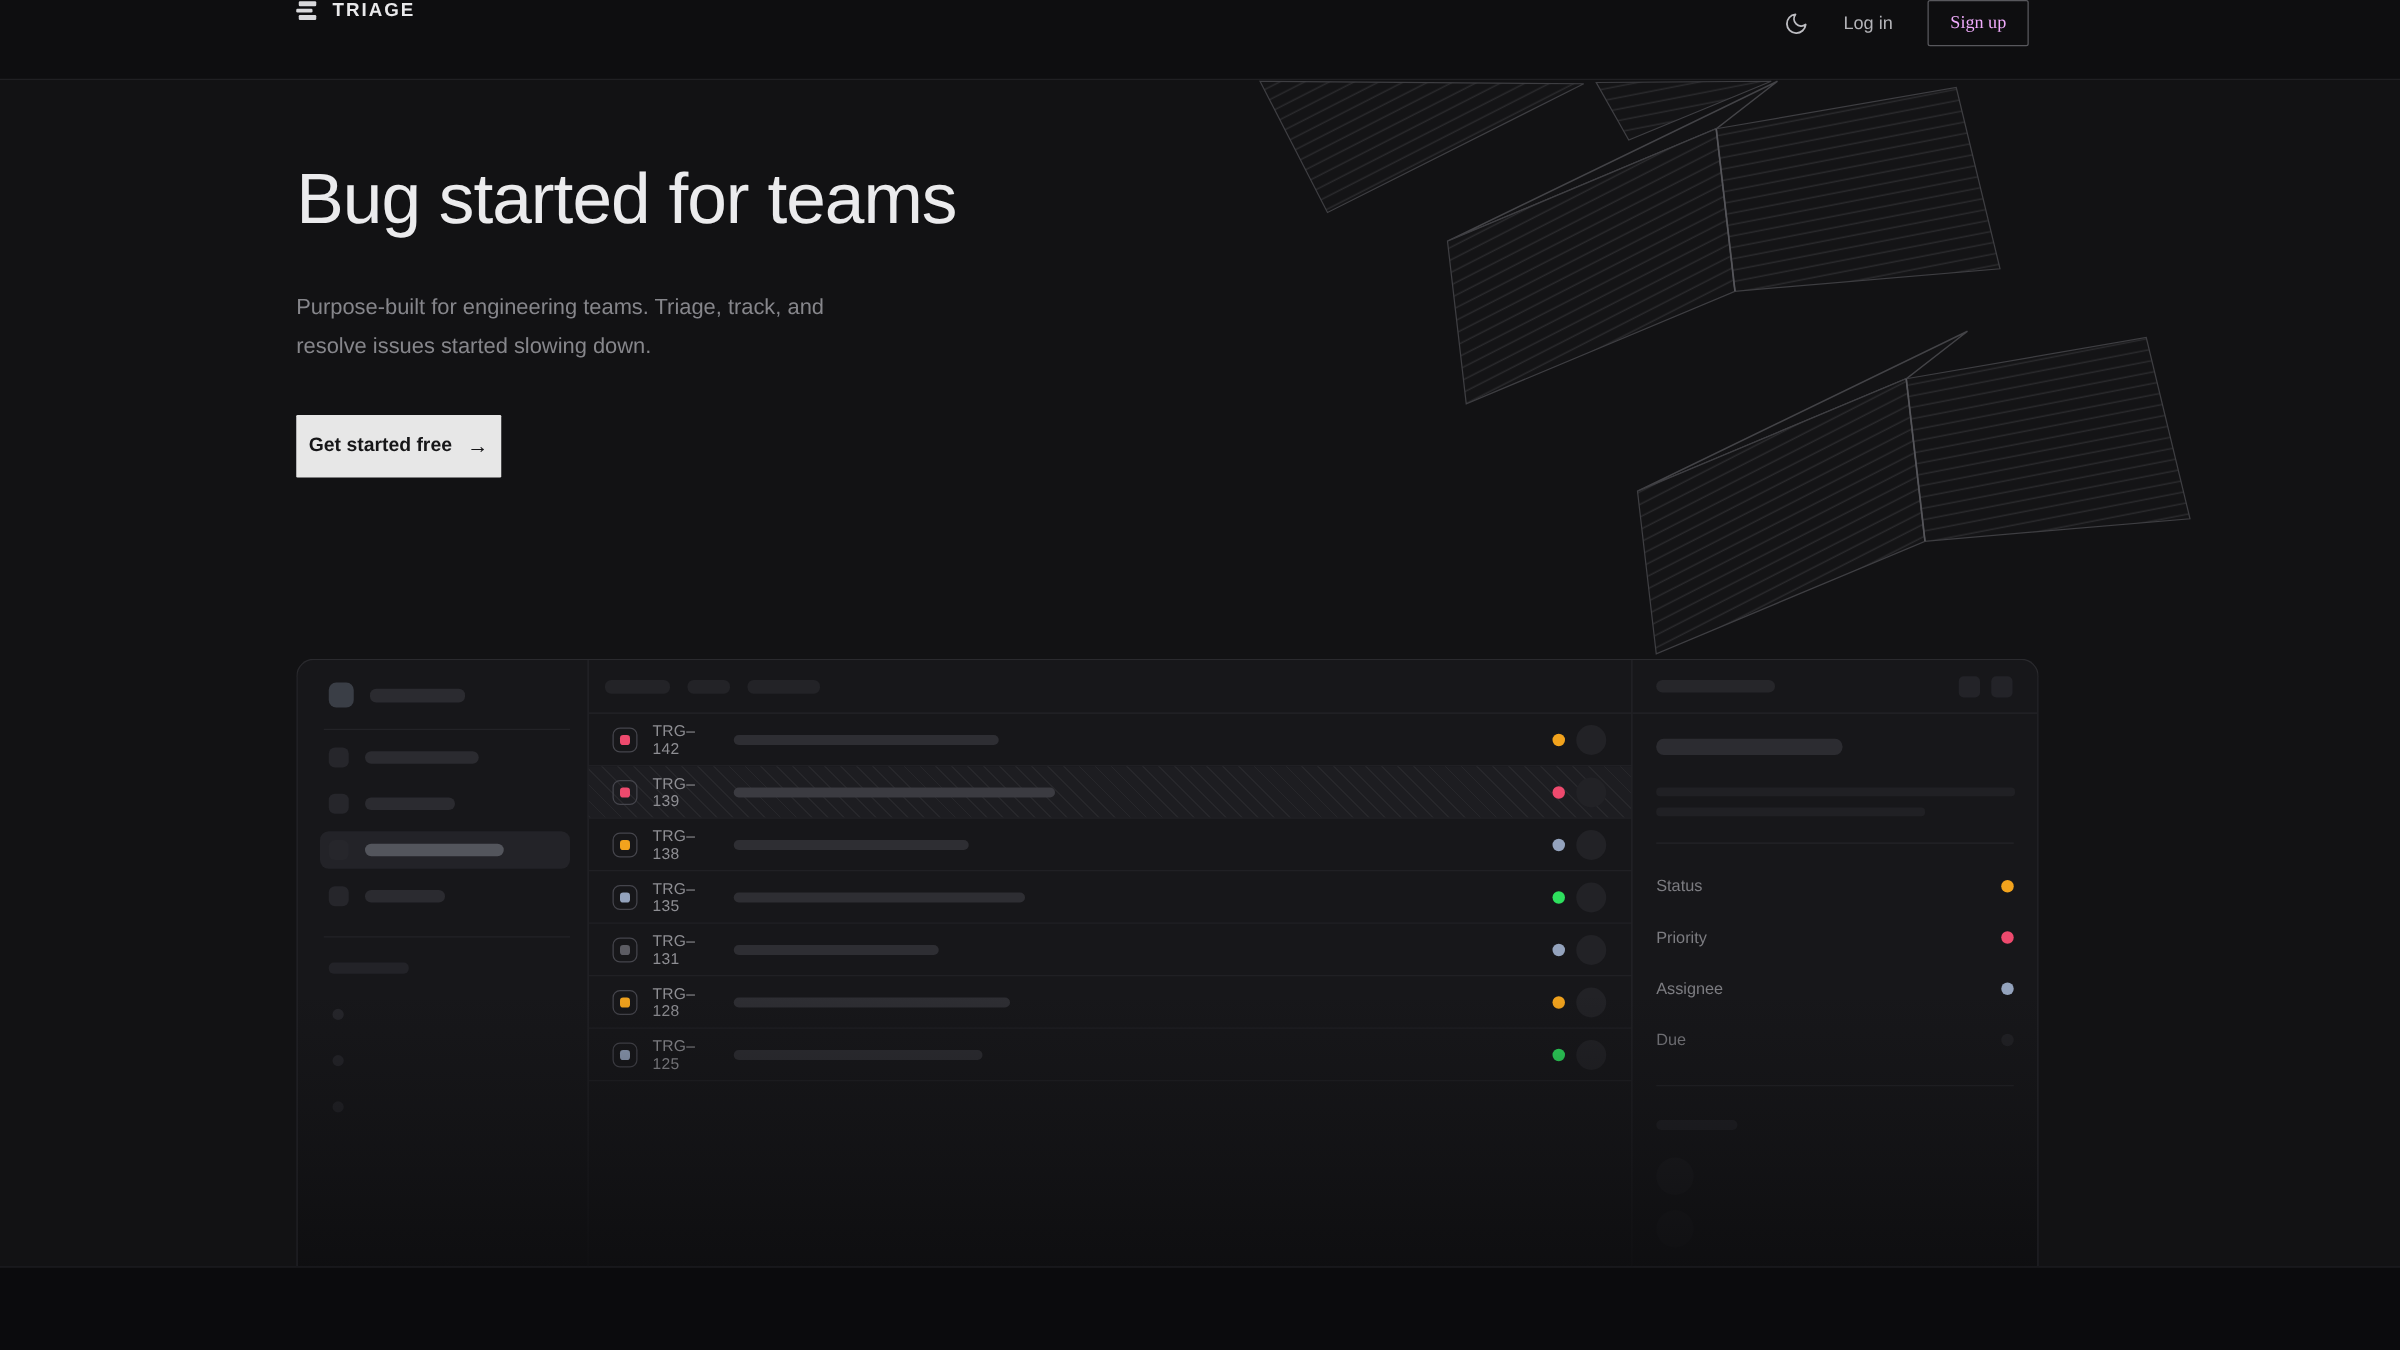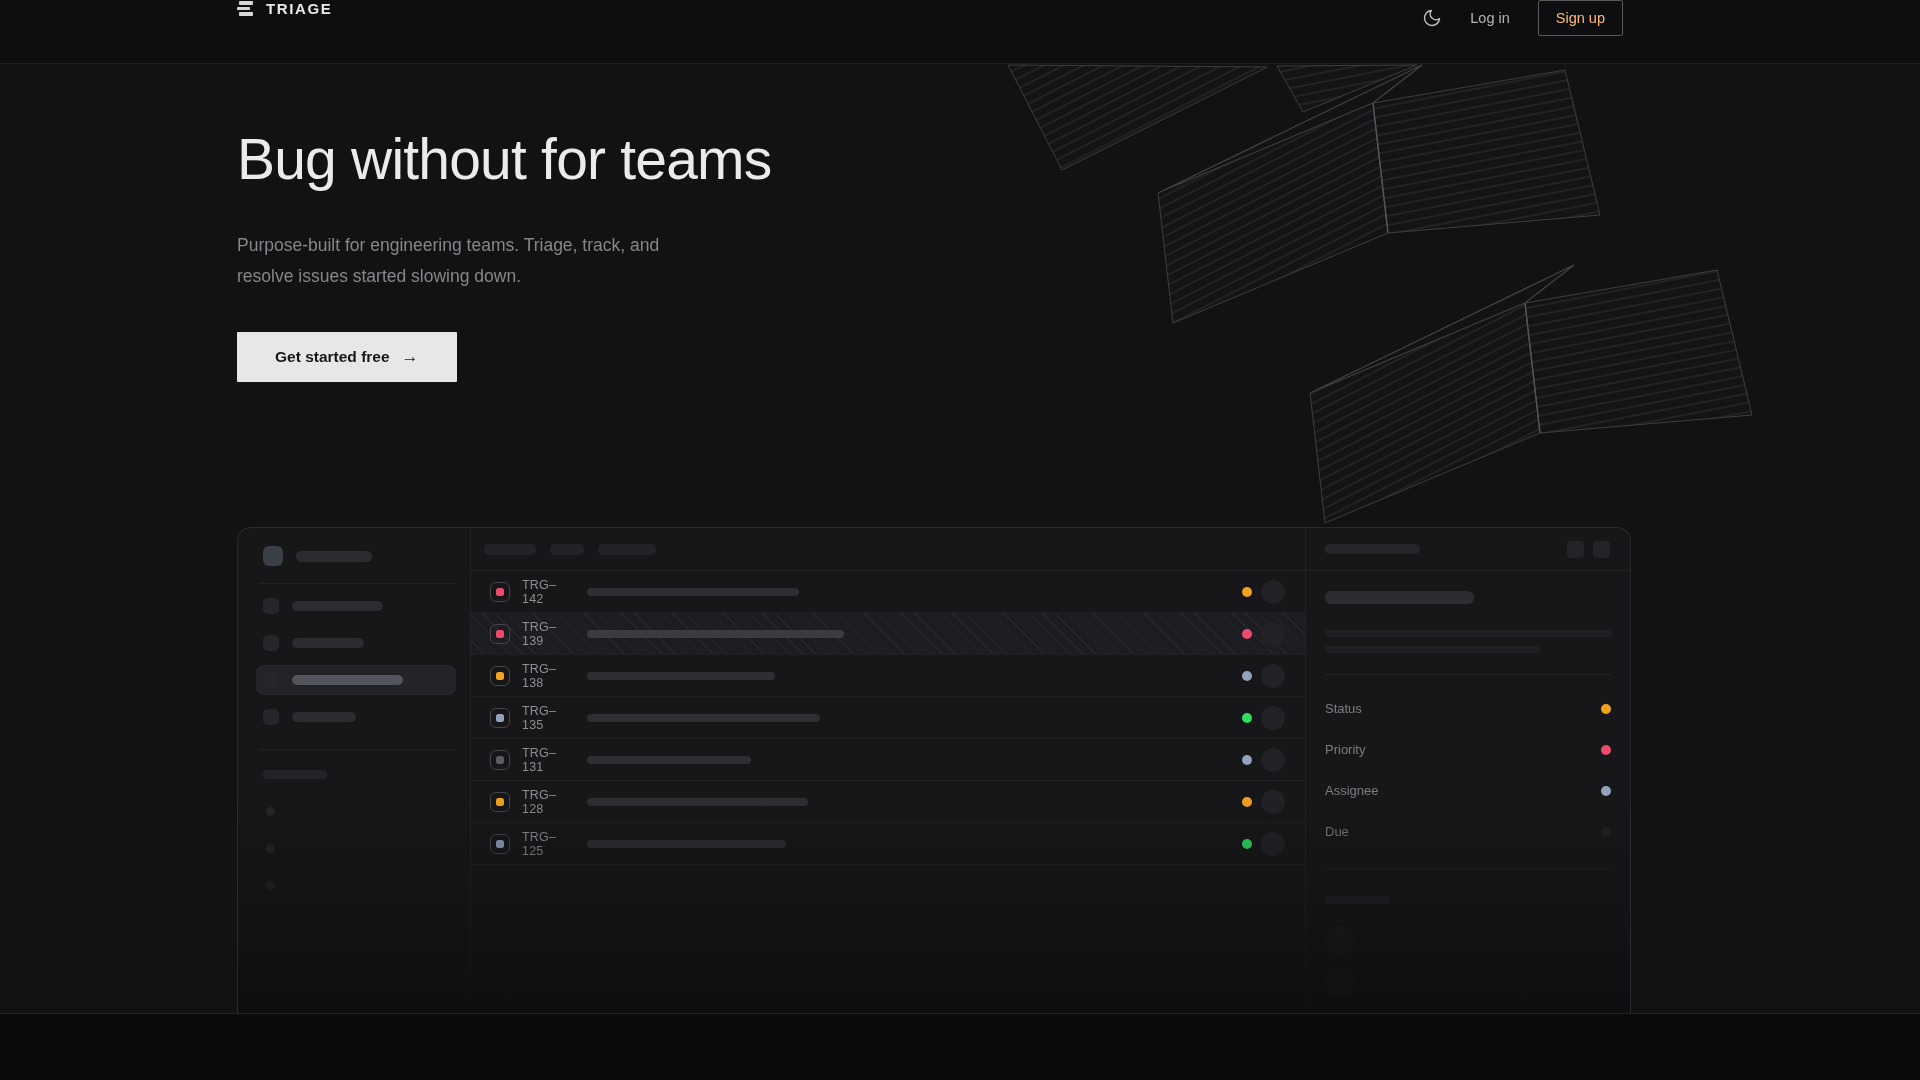--- a/index.html
+++ b/index.html
@@ -17,35 +17,35 @@
   .logo-bars i { display:block; height:3.5px; background:#d8d8db; border-radius:1px; }
   .logo-bars i:nth-child(1){ width:14px; margin-left:2px; }
   .logo-bars i:nth-child(2){ width:13px; margin-left:0; }
   .logo-bars i:nth-child(3){ width:14px; margin-left:2px; }
   .brand { font-size:15px; font-weight:700; letter-spacing:1.6px; color:#e9e9eb; }
   .nav-right { display:flex; align-items:center; gap:28px; }
   .theme-btn { background:none; border:none; cursor:pointer; display:flex; align-items:center; }
   .theme-btn svg { stroke:#bcbcc1; }
   .login { font-size:14.5px; color:#b3b3b8; text-decoration:none; cursor:pointer; }
   .signup {
-    font-size:14.5px; color:#fdba74; background:transparent; cursor:pointer;
-    border:1px solid #58585d; border-radius:2px; padding:9px 17px;
+    font-size:14.5px; color:#f0abfc; background:transparent; cursor:pointer;
+    border:1px solid #58585d; border-radius:2px; padding:9px 17px;font-family:Liberation Serif, serif;
   }
 
   
   .hero { position:relative; height:949px; background:#121214; overflow:hidden; }
   .wireframe { position:absolute; left:985px; top:0; z-index:1; pointer-events:none; }
   .hero-inner { position:relative; z-index:2; padding-left:237px; }
   h1.hero-title {
     padding-top:62px; font-size:57px; line-height:66px; font-weight:500;
     letter-spacing:-0.8px; color:#ebebed;
   }
   .hero-sub { margin-top:38px; font-size:17.5px; line-height:31px; color:#86868b; }
   .cta {
-    margin-top:40px; height:50px; padding:0 38px; display:inline-flex; align-items:center; gap:12px;
+    margin-top:40px; height:50px; padding:0 10px; display:inline-flex; align-items:center; gap:12px;
     background:#e7e7e7; color:#161618; border:none; border-radius:1px;
     font-size:15.5px; font-weight:600; font-family:"Liberation Sans",sans-serif; cursor:pointer;text-align:right;
   }
   .cta .arrow { font-size:17px; font-weight:400; }
 
   
   .mockup {
     position:absolute; left:237px; top:463px; width:1394px; height:486px; z-index:3;
     background:#17171a; border:1px solid #2a2a2e; border-bottom:none;
     border-radius:14px 14px 0 0; display:flex; overflow:hidden;
@@ -155,21 +155,21 @@
     <polygon points="388,39 580,6 615,151 403,169" fill="url(#hatchR)" stroke="#3e3e42" stroke-width="1"></polygon>
     <line x1="388" y1="39" x2="403" y2="169" stroke="#55555a" stroke-width="1.4"></line>
 
     <polygon points="325,329 589,201 540,239" fill="#131315" stroke="#434347" stroke-width="1.2"></polygon>
     <polygon points="325,329 540,239 555,369 340,459" fill="url(#hatchL)" stroke="#3e3e42" stroke-width="1"></polygon>
     <polygon points="540,239 732,206 767,351 555,369" fill="url(#hatchR)" stroke="#3e3e42" stroke-width="1"></polygon>
     <line x1="540" y1="239" x2="555" y2="369" stroke="#55555a" stroke-width="1.4"></line>
   </svg>
 
   <div class="hero-inner">
-    <h1 class="hero-title"><span>Bug without for teams</span><br></h1>
+    <h1 class="hero-title"><span>Bug started for teams</span><br></h1>
     <p class="hero-sub"><span>Purpose-built for engineering teams. Triage, track, and</span><br><span>resolve issues started slowing down.</span></p>
     <button class="cta">
       <span>Get started free</span>
       <span class="arrow">→</span>
     </button>
   </div>
 
   <div class="mockup">
 
     <aside class="mk-side">

